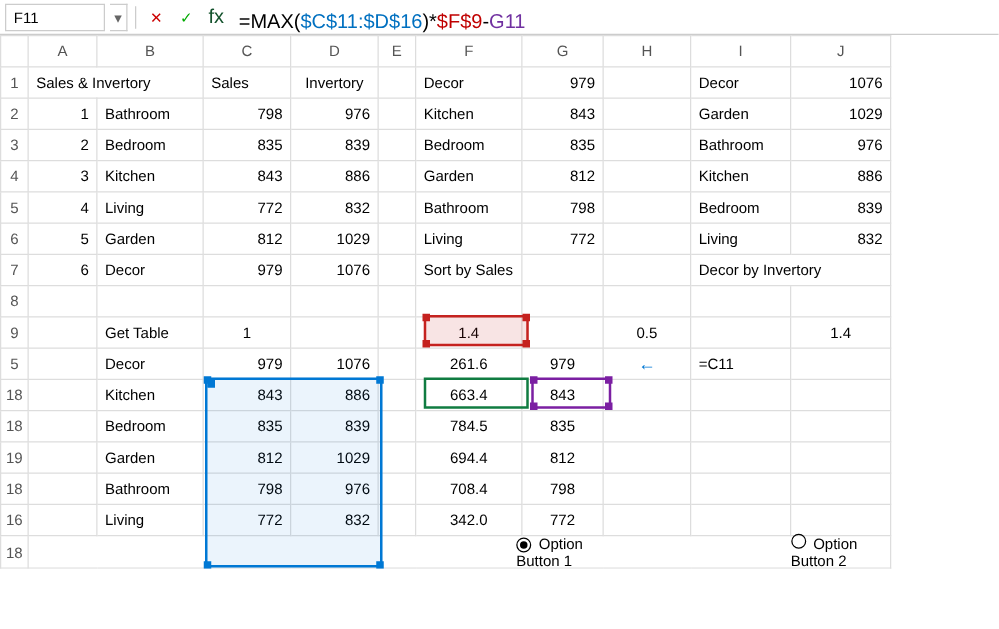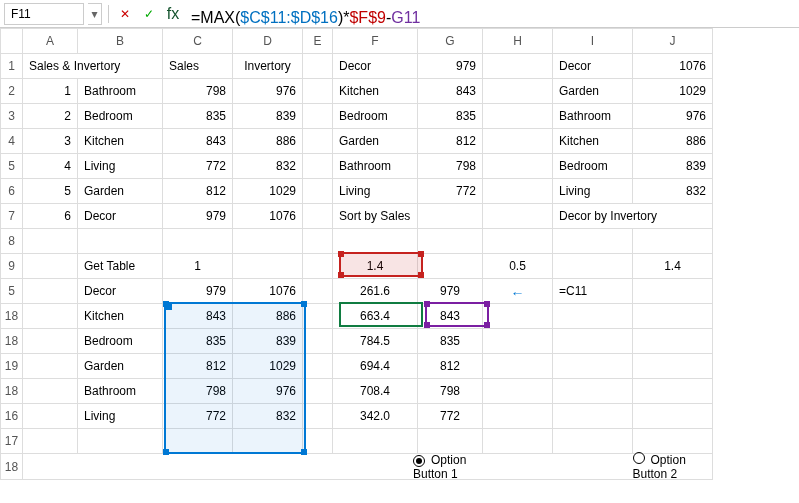--- a/index.html
+++ b/index.html
@@ -461,33 +461,20 @@
             <div class="cell ac">342.0</div>
           </td>
     <td>
             <div class="cell ac">772</div>
           </td>
           <td></td>
           <td></td>
           <td></td>
   </tr>
   <tr>
-          <th class="rh">17</th>
-          <td></td>
-          <td></td>
-          <td></td>
-          <td></td>
-          <td></td>
-          <td></td>
-          <td></td>
-          <td></td>
-          <td></td>
-          <td></td>
-        </tr>
-  <tr>
           <th class="rh">18</th>
     <td colspan="10">
       <div class="opt-row">
         <label><span class="radio on"></span><span>Option Button 1</span></label>
         <label><span class="radio"></span><span>Option Button 2</span></label>
       </div>
     </td>
   </tr>
 </tbody>
     </table>

